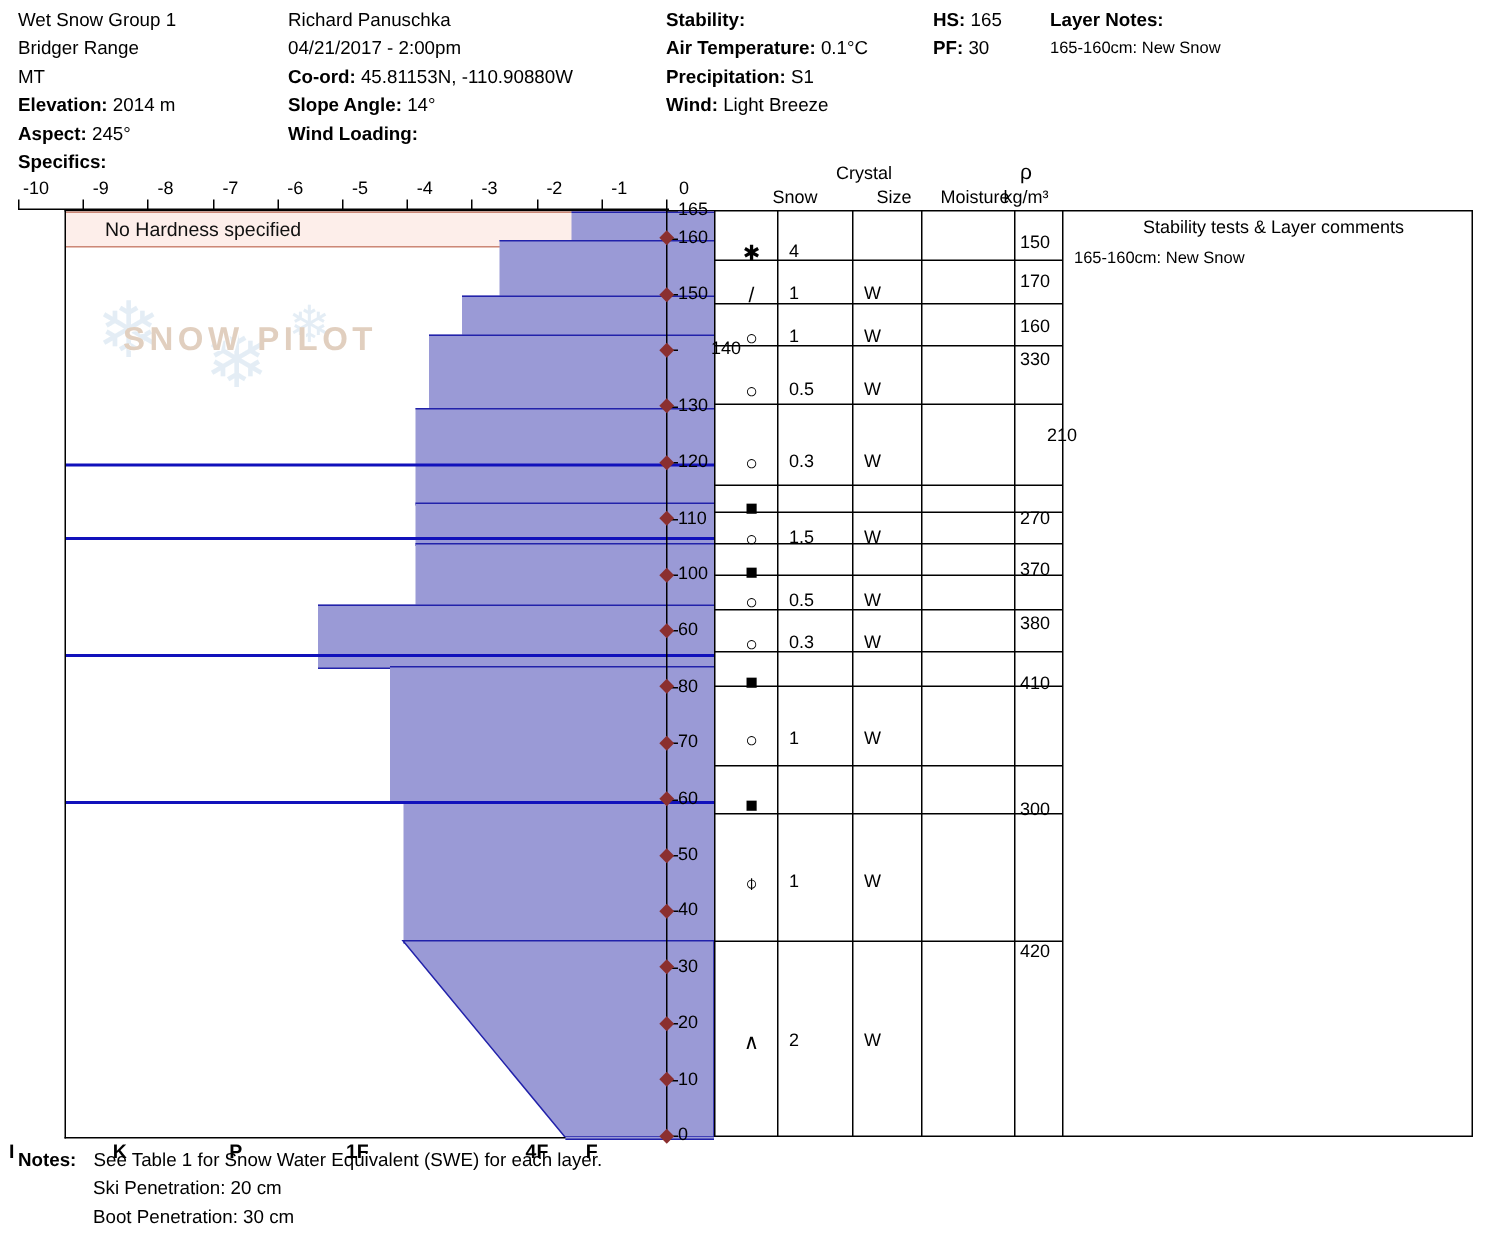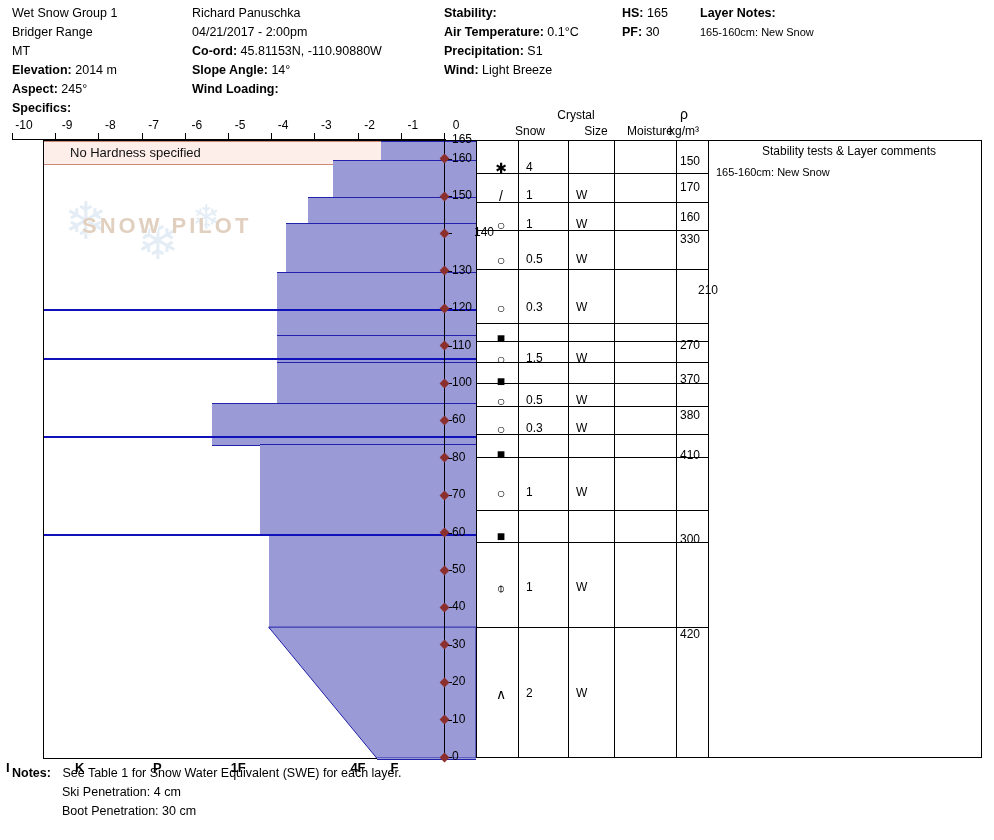--- a/index.html
+++ b/index.html
@@ -318,15 +318,15 @@
   <div class="thead" style="left:660px;top:106px;width:48px;font-size:14px;">ρ</div>
   <div class="thead" style="left:660px;top:124px;width:48px;">kg/m³</div>
   <div class="thead" style="left:714px;top:124px;width:270px;margin-top:20px;">Stability tests &amp; Layer comments</div>
 </div>
 
 <div id="notes">
   <div class="nl">
     <span class="nb">Notes:</span>
     <span style="padding-left:8px">See Table 1 for Snow Water Equivalent (SWE) for each layer.</span>
   </div>
-  <div class="nl" style="padding-left:50px">Ski Penetration: 4 cm</div>
+  <div class="nl" style="padding-left:50px">Ski Penetration: 20 cm</div>
   <div class="nl" style="padding-left:50px">Boot Penetration: 30 cm</div>
 </div>
 
 </body></html>

